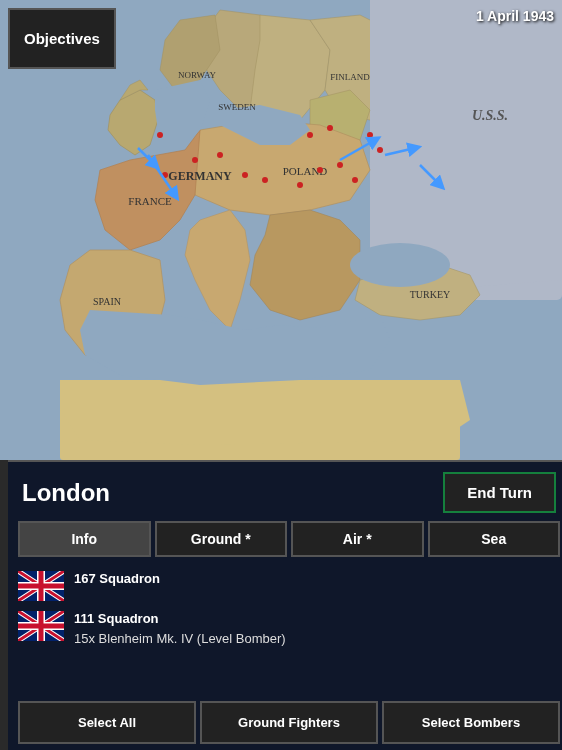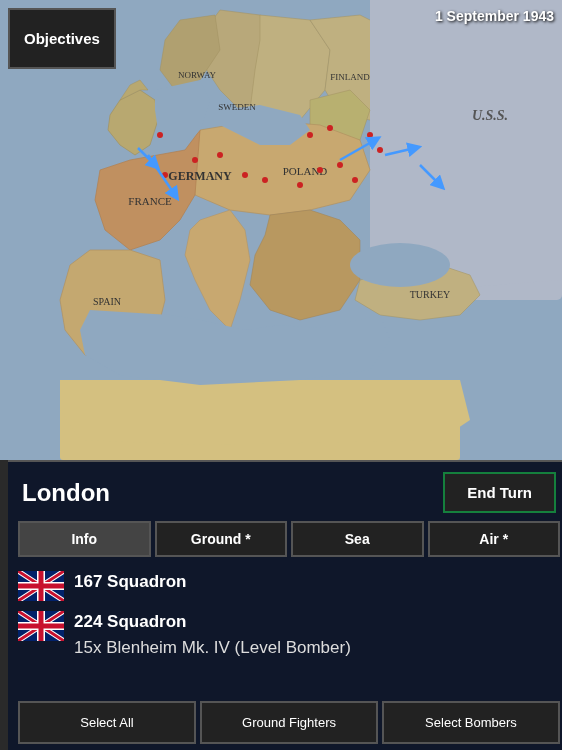--- a/index.html
+++ b/index.html
@@ -126,21 +126,21 @@
 
     .flag-icon {
       width: 46px;
       height: 30px;
       flex-shrink: 0;
       margin-top: 2px;
     }
 
     .unit-text {
       color: #ddd;
-      font-size: 17px;
+      font-size: 13px;
       line-height: 1.5;
     }
 
     .unit-text .unit-name {
       font-weight: bold;
       color: #fff;
     }
 
     
     #action-row {
@@ -153,21 +153,21 @@
       right: 0;
     }
 
     .action-btn {
       flex: 1;
       background: #222;
       color: #fff;
       border: 2px solid #555;
       padding: 12px 4px;
       font-size: 13px;
-      font-weight: normal;
+      font-weight: bold;
       cursor: pointer;
       text-align: center;
     }
 
     
     .uk-flag {
       display: inline-block;
       width: 46px;
       height: 30px;
     }
@@ -261,35 +261,35 @@
       <marker id="arrow" markerWidth="6" markerHeight="6" refX="3" refY="3" orient="auto">
         <path d="M0,0 L0,6 L6,3 z" fill="#4499ff"></path>
       </marker>
     </defs>
   </svg>
 
   
   <button id="objectives-btn">Objectives</button>
 
   
-  <div id="date-display">1 September 1943</div>
+  <div id="date-display">1 April 1943</div>
 </div>
 
 <div id="bottom-panel">
 
   <div id="panel-header">
     <div id="city-name">London</div>
     <button id="end-turn-btn">End Turn</button>
   </div>
 
   <div id="tab-row">
     <button class="tab-btn active">Info</button>
     <button class="tab-btn">Ground *</button>
+    <button class="tab-btn">Air *</button>
     <button class="tab-btn">Sea</button>
-    <button class="tab-btn">Air *</button>
   </div>
 
   <div id="unit-list">
 
     <div class="unit-item">
       <svg class="flag-icon uk-flag" viewBox="0 0 46 30" xmlns="http://www.w3.org/2000/svg">
         <rect width="46" height="30" fill="#012169"></rect>
         <line x1="0" y1="0" x2="46" y2="30" stroke="white" stroke-width="5"></line>
         <line x1="46" y1="0" x2="0" y2="30" stroke="white" stroke-width="5"></line>
         <line x1="0" y1="0" x2="46" y2="30" stroke="#C8102E" stroke-width="3"></line>
@@ -310,21 +310,21 @@
         <line x1="0" y1="0" x2="46" y2="30" stroke="white" stroke-width="5"></line>
         <line x1="46" y1="0" x2="0" y2="30" stroke="white" stroke-width="5"></line>
         <line x1="0" y1="0" x2="46" y2="30" stroke="#C8102E" stroke-width="3"></line>
         <line x1="46" y1="0" x2="0" y2="30" stroke="#C8102E" stroke-width="3"></line>
         <line x1="23" y1="0" x2="23" y2="30" stroke="white" stroke-width="8"></line>
         <line x1="0" y1="15" x2="46" y2="15" stroke="white" stroke-width="8"></line>
         <line x1="23" y1="0" x2="23" y2="30" stroke="#C8102E" stroke-width="5"></line>
         <line x1="0" y1="15" x2="46" y2="15" stroke="#C8102E" stroke-width="5"></line>
       </svg>
       <div class="unit-text">
-        <div class="unit-name">224 Squadron</div>
+        <div class="unit-name">111 Squadron</div>
         <div>15x Blenheim Mk. IV (Level Bomber)</div>
       </div>
     </div>
 
   </div>
 
   <div id="action-row">
     <button class="action-btn">Select All</button>
     <button class="action-btn">Ground Fighters</button>
     <button class="action-btn">Select Bombers</button>

